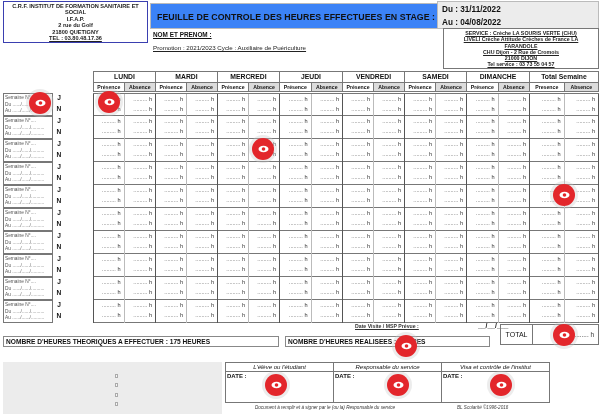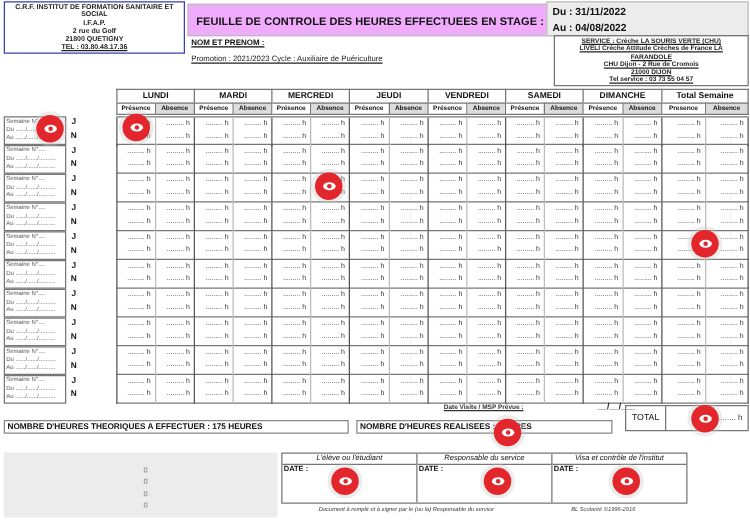--- a/index.html
+++ b/index.html
@@ -3,21 +3,21 @@
 <meta charset="utf-8">
 <style>
   * { box-sizing: border-box; margin: 0; padding: 0; }
   html, body { width: 600px; height: 416px; background: #ffffff; overflow: hidden; }
   body { position: relative; font-family: "Liberation Sans", sans-serif; color: #111; }
   .abs { position: absolute; }
 
   .inst-box { left: 3px; top: 1px; width: 145px; height: 42px; border: 1.5px solid #3a3fb0; text-align: center; font-size: 5.6px; font-weight: bold; line-height: 6.4px; padding-top: 1px; color: #222; }
   .inst-box .tel { text-decoration: underline; }
 
-  .title-box { left: 150px; top: 3px; width: 339px; height: 26px; background: #f0abfc; border: 1px solid #bbb; font-size: 8.8px; font-weight: bold; padding: 8px 0 0 6px; letter-spacing: 0.05px; }
+  .title-box { left: 150px; top: 3px; width: 339px; height: 26px; background: #3b82f6; border: 1px solid #bbb; font-size: 8.8px; font-weight: bold; padding: 8px 0 0 6px; letter-spacing: 0.05px; }
 
   .date-box { left: 437px; top: 1px; width: 162px; height: 28px; background: #ececec; border: 1px solid #bbb; font-size: 8.2px; font-weight: bold; padding: 1px 0 0 4px; line-height: 13px; }
 
   .nom-label { left: 153px; top: 31px; font-size: 6.4px; font-weight: bold; text-decoration: underline; }
   .promo { left: 153px; top: 44px; font-size: 6.2px; text-decoration: underline; color: #222; }
 
   .service-box { left: 443px; top: 28px; width: 156px; height: 41px; border: 1px solid #777; text-align: center; font-size: 5.3px; font-weight: bold; line-height: 6.3px; padding-top: 1px; color: #222; }
   .service-box span { text-decoration: underline; display: block; }
 
   

